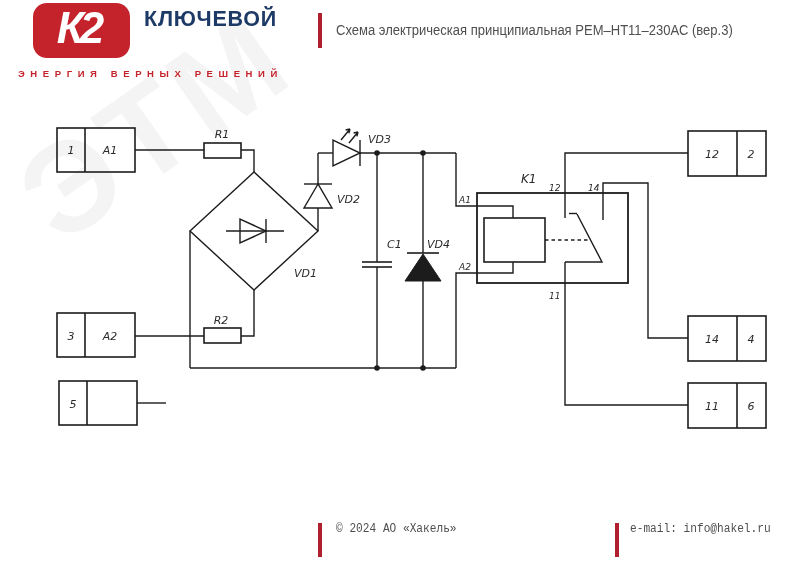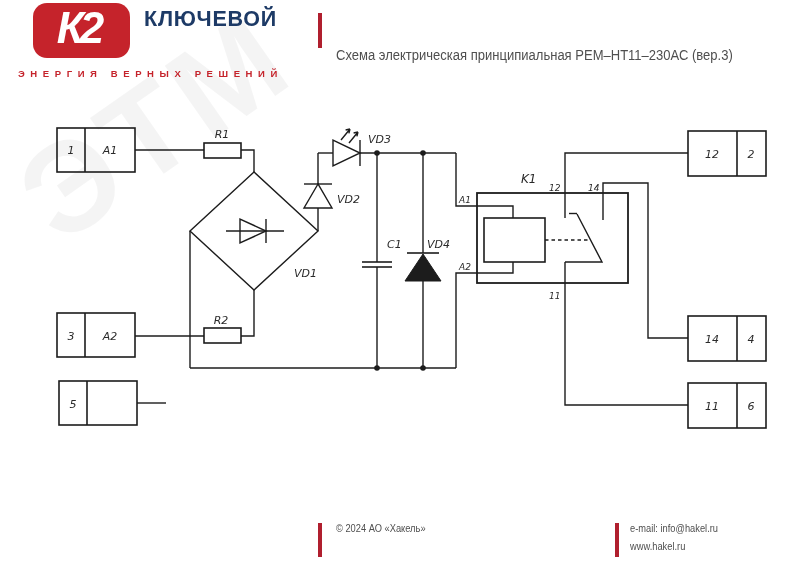--- a/index.html
+++ b/index.html
@@ -24,27 +24,27 @@
   .logo-mark{left:33px;top:3px;width:97px;height:55px;background:var(--brand_red);
     border-radius:14px;color:#fff;display:flex;align-items:flex-start;justify-content:center;
     font-weight:bold;font-style:italic;font-size:44px;letter-spacing:-4px;z-index:2;
     padding-right:6px;}
   .company{left:144px;top:8px;color:var(--brand_navy);font-weight:bold;
     font-size:21.5px;line-height:23.5px;letter-spacing:0.8px;z-index:2;}
   .tagline{left:18px;top:68px;color:var(--brand_red);font-size:9.5px;font-weight:600;
     letter-spacing:5.6px;z-index:2;white-space:nowrap;}
   .vbar{width:4px;background:var(--accent_red);z-index:2;}
   .titlebar{left:318px;top:13px;height:35px;}
-  .doc-title{left:336px;top:22px;color:var(--text_gray);font-size:14px;z-index:2;white-space:nowrap;margin-top:25px;}
+  .doc-title{left:336px;top:22px;color:var(--text_gray);font-size:14px;z-index:2;white-space:nowrap;}
   .cond{display:inline-block;transform:scaleX(0.93);transform-origin:left center;}
 
   
   .fbar1{left:318px;top:523px;height:34px;}
   .fbar2{left:615px;top:523px;height:34px;}
-  .fblock{color:var(--text_gray);font-size:10px;line-height:18px;z-index:2;white-space:nowrap;}
+  .fblock{color:var(--text_gray);font-size:12px;line-height:18px;z-index:2;white-space:nowrap;font-family:Liberation Mono, monospace;}
   .fb1{left:336px;top:520px;}
   .fb2{left:630px;top:520px;}
 
   
   svg.schematic{left:0;top:0;z-index:1;}
   svg.schematic text{font-family:"DejaVu Sans",sans-serif;font-style:italic;
     fill:#2a2a2a;font-size:11px;}
   svg.schematic text.small{font-size:9px;}
   svg.schematic text.kbig{font-size:12px;}
   svg.schematic .w{stroke:var(--line_black);stroke-width:1.4;fill:none;}
@@ -195,14 +195,13 @@
   </g>
 </svg>
 
 <div class="abs vbar fbar1"></div>
 <div class="abs fblock fb1">
   <div><span class="cond">© 2024 АО «Хакель»</span></div>
 </div>
 <div class="abs vbar fbar2"></div>
 <div class="abs fblock fb2">
   <div><span class="cond">e-mail: info@hakel.ru</span></div>
-  <div><span class="cond">www.hakel.ru</span></div>
 </div>
 
 </body></html>

